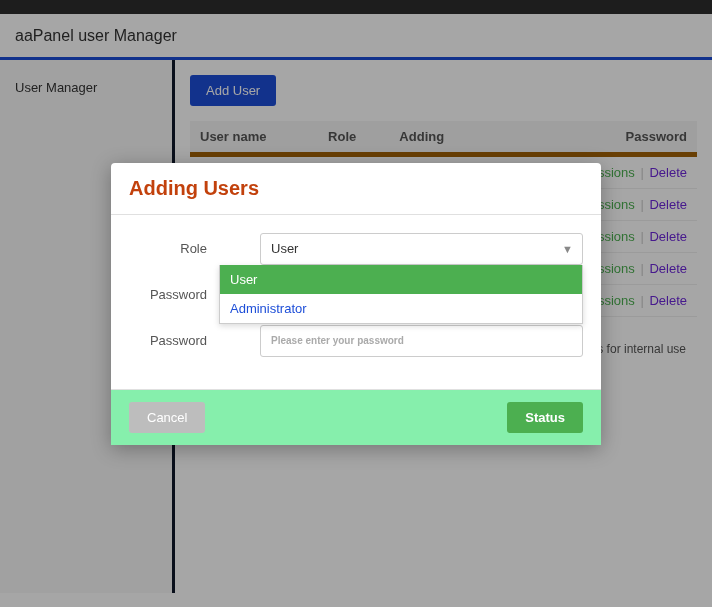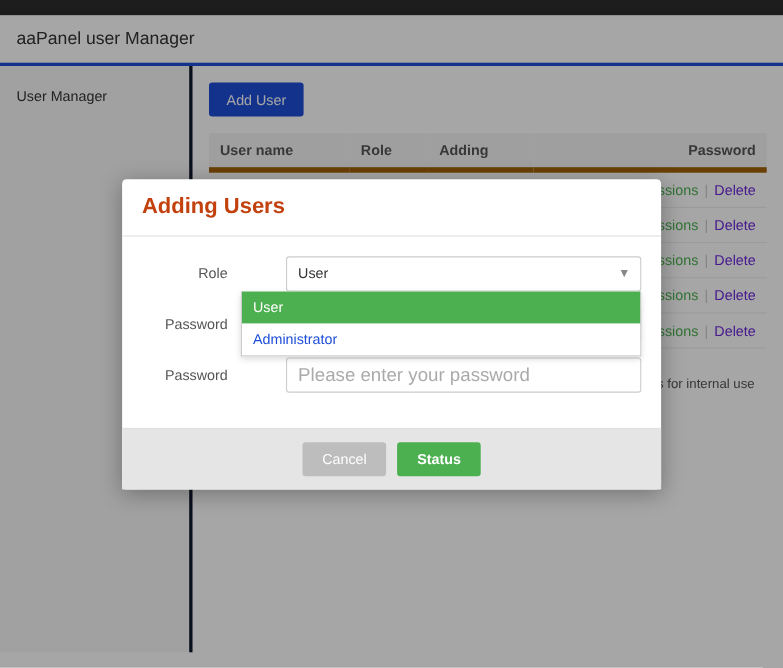--- a/index.html
+++ b/index.html
@@ -241,36 +241,37 @@
       background: #4caf50;
       color: #fff;
     }
 
     .text-input {
       width: 100%;
       height: 32px;
       border: 1px solid #ccc;
       border-radius: 3px;
       padding: 0 10px;
-      font-size: 17px;
+      font-size: 10px;
       color: #333;
       outline: none;
+      font-weight: bold;
     }
 
     .text-input::placeholder {
       color: #aaa;
     }
 
     .modal-footer {
       padding: 12px 18px;
       display: flex;
-      justify-content: center;
+      justify-content: space-between;
       gap: 10px;
       border-top: 1px solid #e0e0e0;
-      background: #e5e5e5;
+      background: #86efac;
     }
 
     .btn-cancel {
       background: #bdbdbd;
       color: #fff;
       border: none;
       padding: 8px 18px;
       border-radius: 3px;
       cursor: pointer;
       font-size: 13px;

